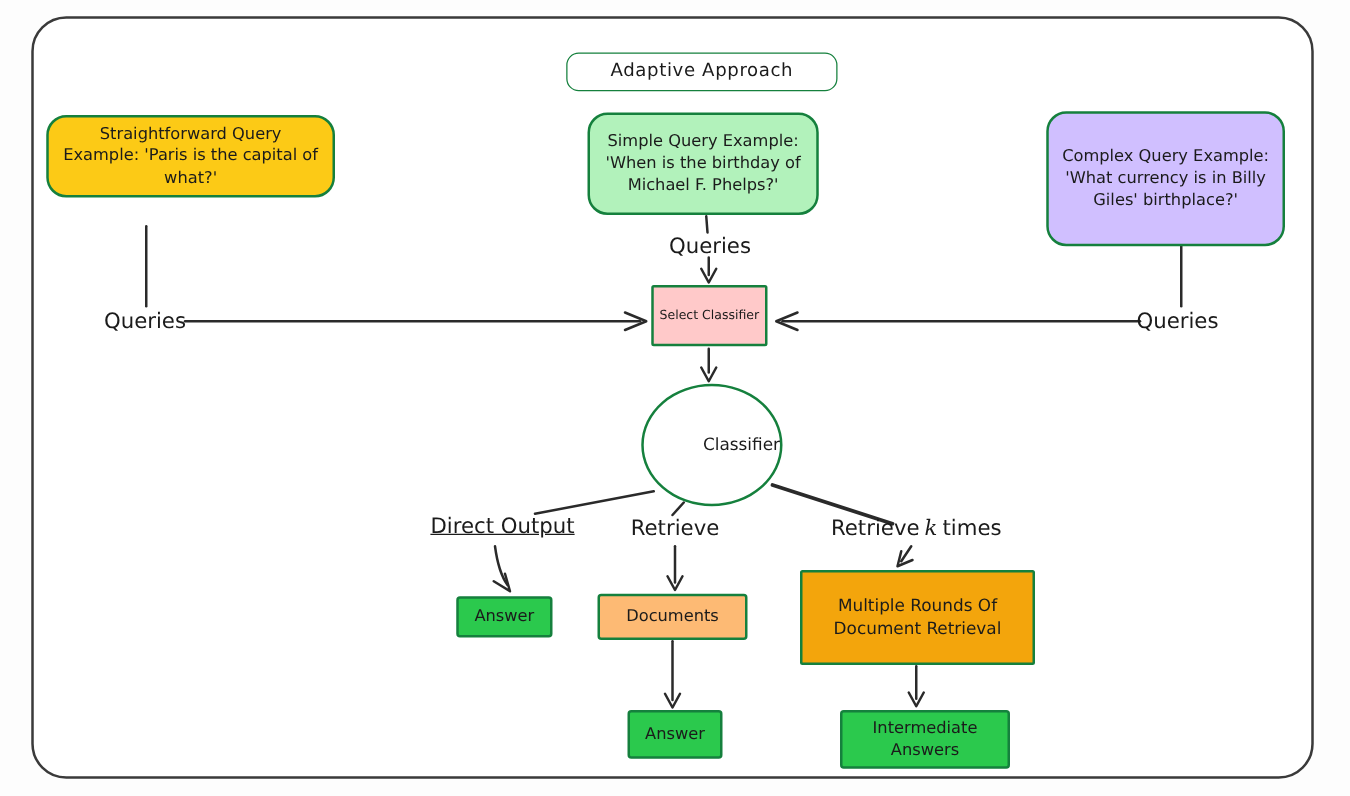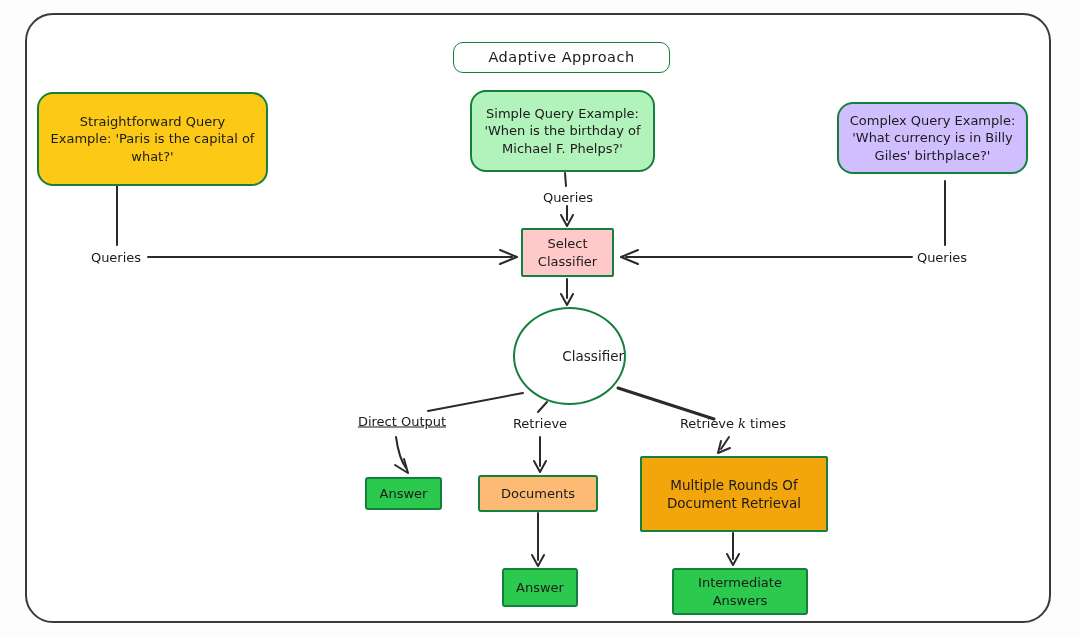--- a/index.html
+++ b/index.html
@@ -56,29 +56,29 @@
     border-radius: 10px;
     font-size: 14.5px;
     letter-spacing: 0.5px;
   }
 
   .bubble {
     border-radius: 16px;
     font-size: 13px;
     padding: 6px 10px;
   }
-  .bubble-straightforward { left: 37px;  top: 92px; width: 231px; height: 94px; }
+  .bubble-straightforward { left: 37px;  top: 92px; width: 231px; height: 66px; }
   .bubble-simple          { left: 470px; top: 90px; width: 185px; height: 82px; justify-content: flex-end; }
-  .bubble-complex         { left: 837px; top: 102px; width: 191px; height: 72px; justify-content: center; }
+  .bubble-complex         { left: 837px; top: 89px; width: 191px; height: 108px; justify-content: center; }
 
   .select-classifier {
     left: 521px; top: 228px;
     width: 93px; height: 49px;
     border-radius: 2px;
-    font-size: 13px;
+    font-size: 10px;
   }
 
   .classifier-circle {
     left: 513px; top: 307px;
     width: 113px; height: 98px;
     border-radius: 50%;
     background: #ffffff;
     font-size: 13.5px;
     justify-content: flex-end;
   }
@@ -89,21 +89,21 @@
   }
   .answer-direct        { left: 365px; top: 477px; width: 77px;  height: 33px; }
   .documents-box        { left: 478px; top: 475px; width: 120px; height: 37px; }
   .multi-rounds-box     { left: 640px; top: 456px; width: 188px; height: 76px; border-radius: 2px; font-size: 13.5px; }
   .answer-retrieve      { left: 502px; top: 568px; width: 76px;  height: 39px; }
   .intermediate-answers { left: 672px; top: 568px; width: 136px; height: 47px; }
 
   .edge-label {
     position: absolute;
     transform: translate(-50%, -50%);
-    font-size: 13px;
+    font-size: 17px;
     white-space: nowrap;
     background: transparent;
     text-align: right;
   }
   .lbl-queries-top   { left: 568px; top: 197px; }
   .lbl-queries-left  { left: 116px; top: 257px; }
   .lbl-queries-right { left: 942px; top: 257px; }
   .lbl-direct-output { left: 402px; top: 421px; text-decoration: underline; }
   .lbl-retrieve      { left: 540px; top: 423px; }
   .lbl-retrieve-k    { left: 733px; top: 423px; }

